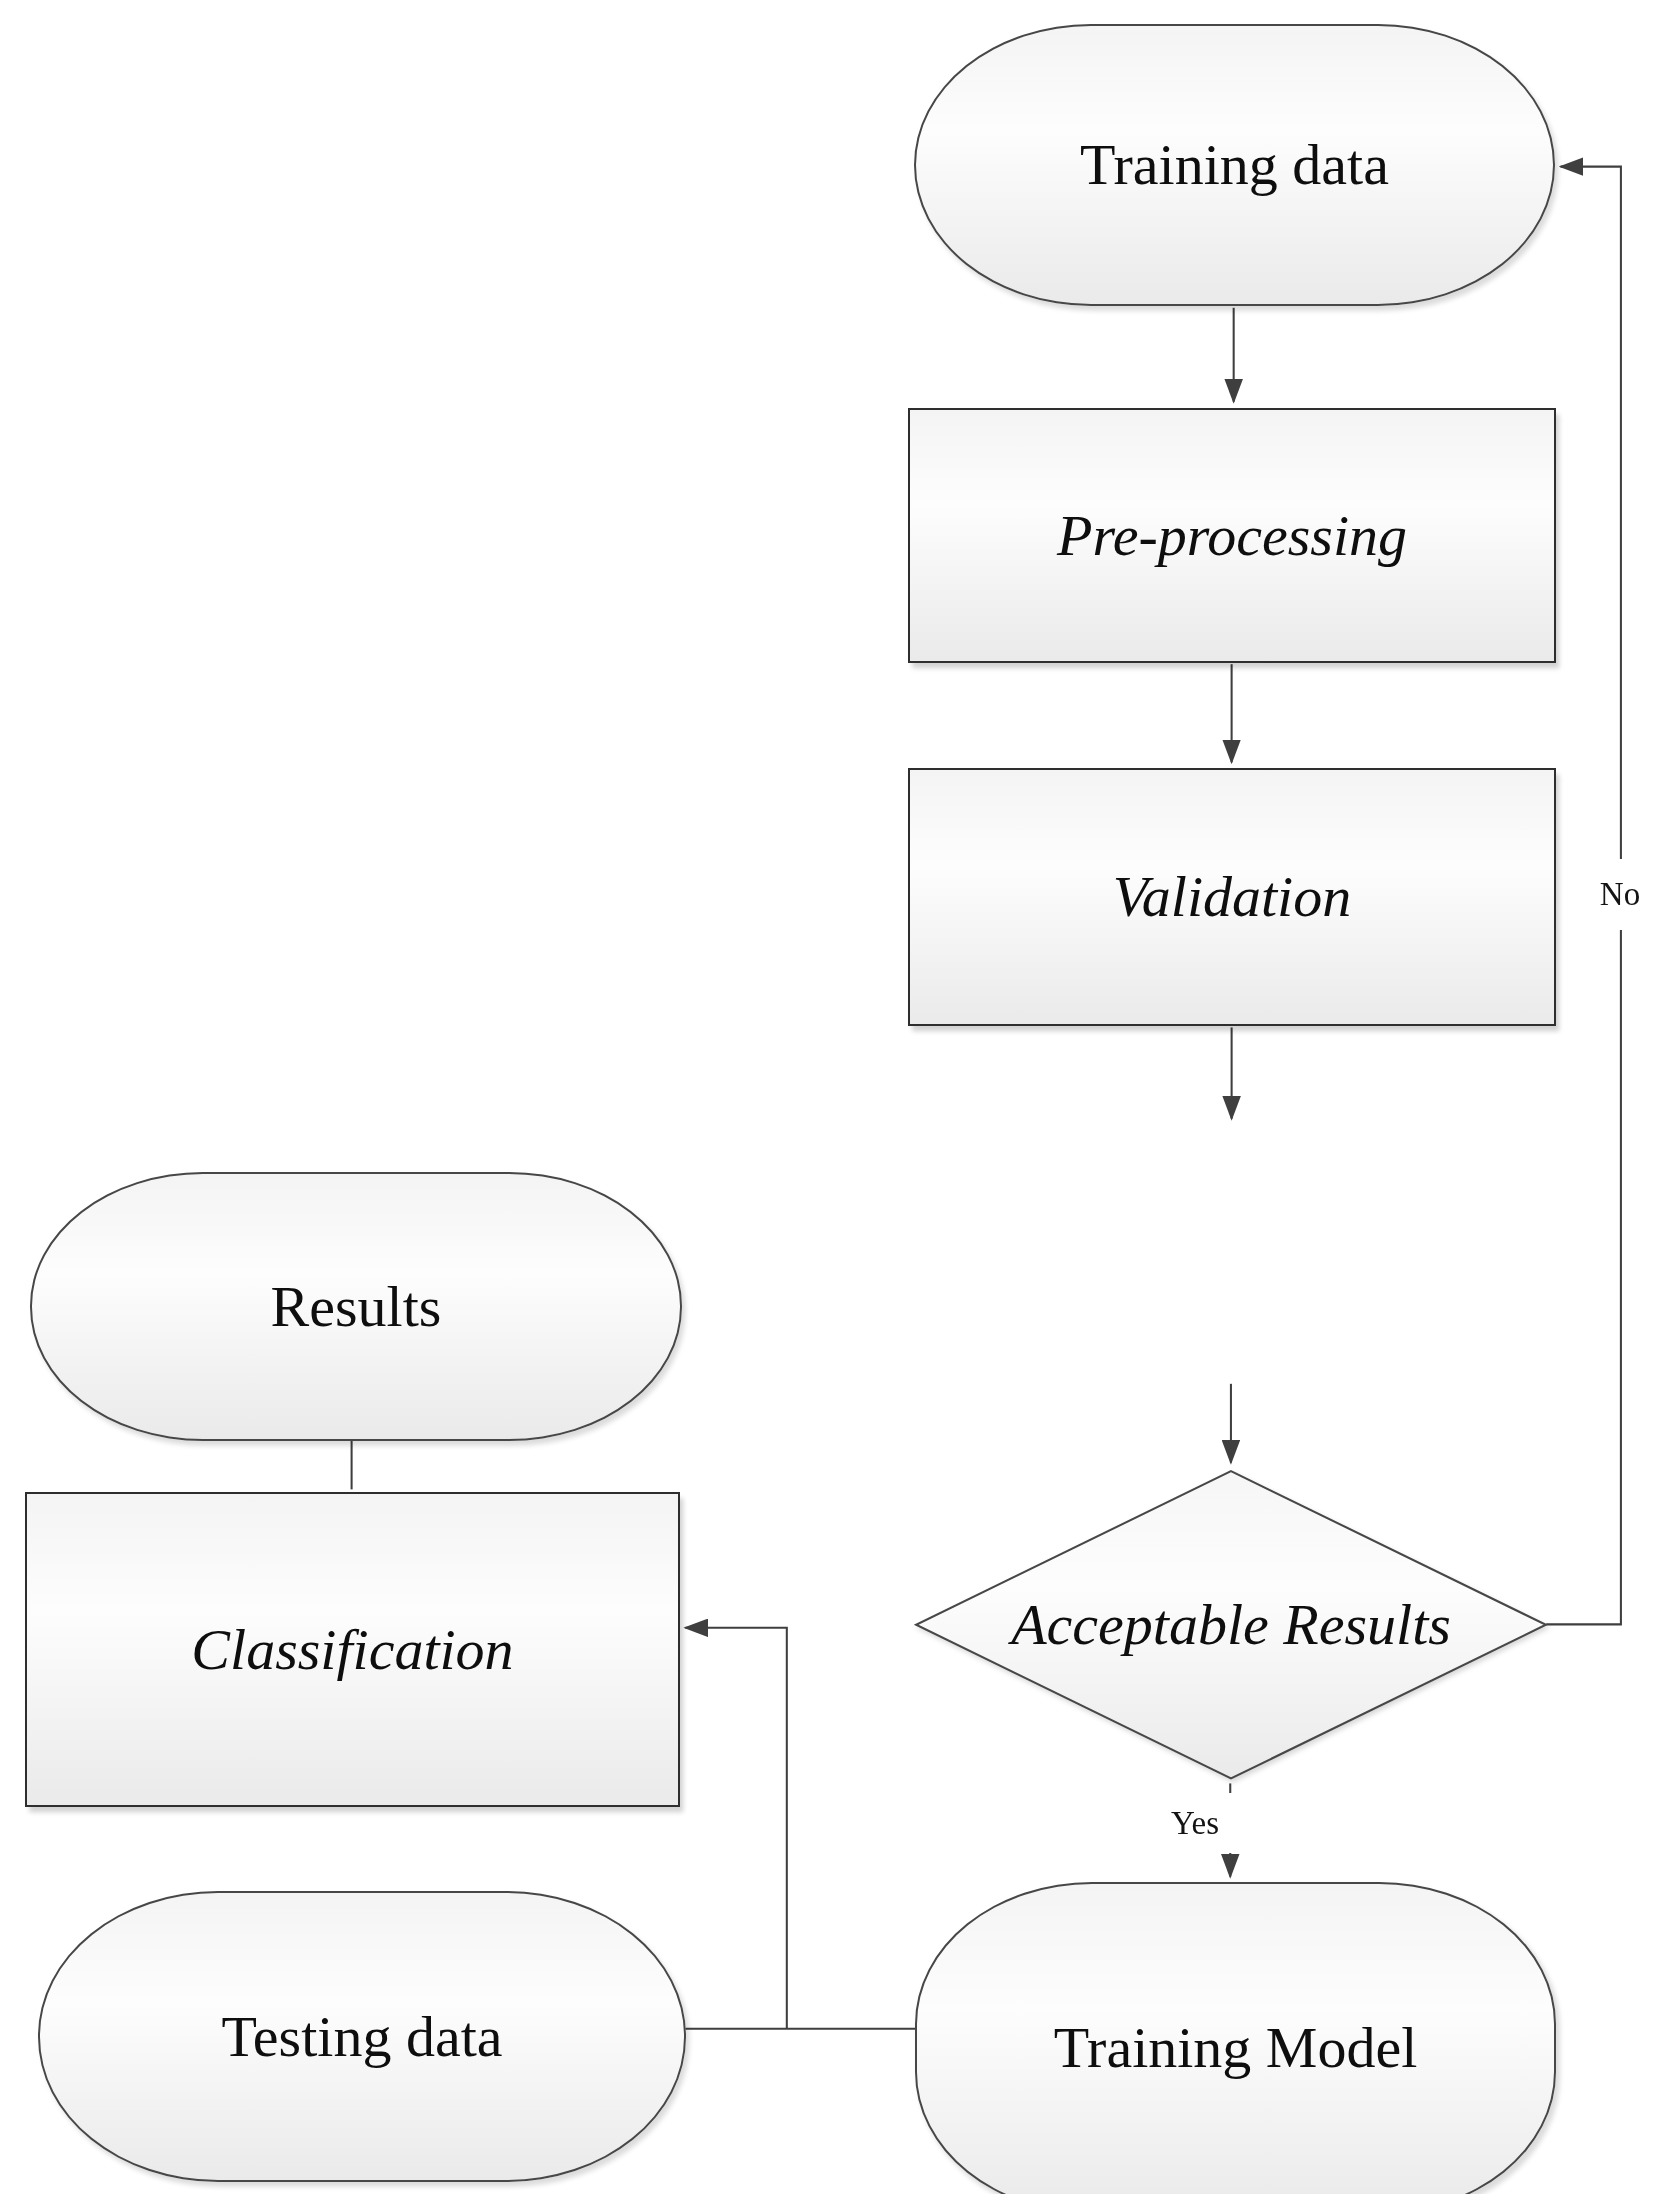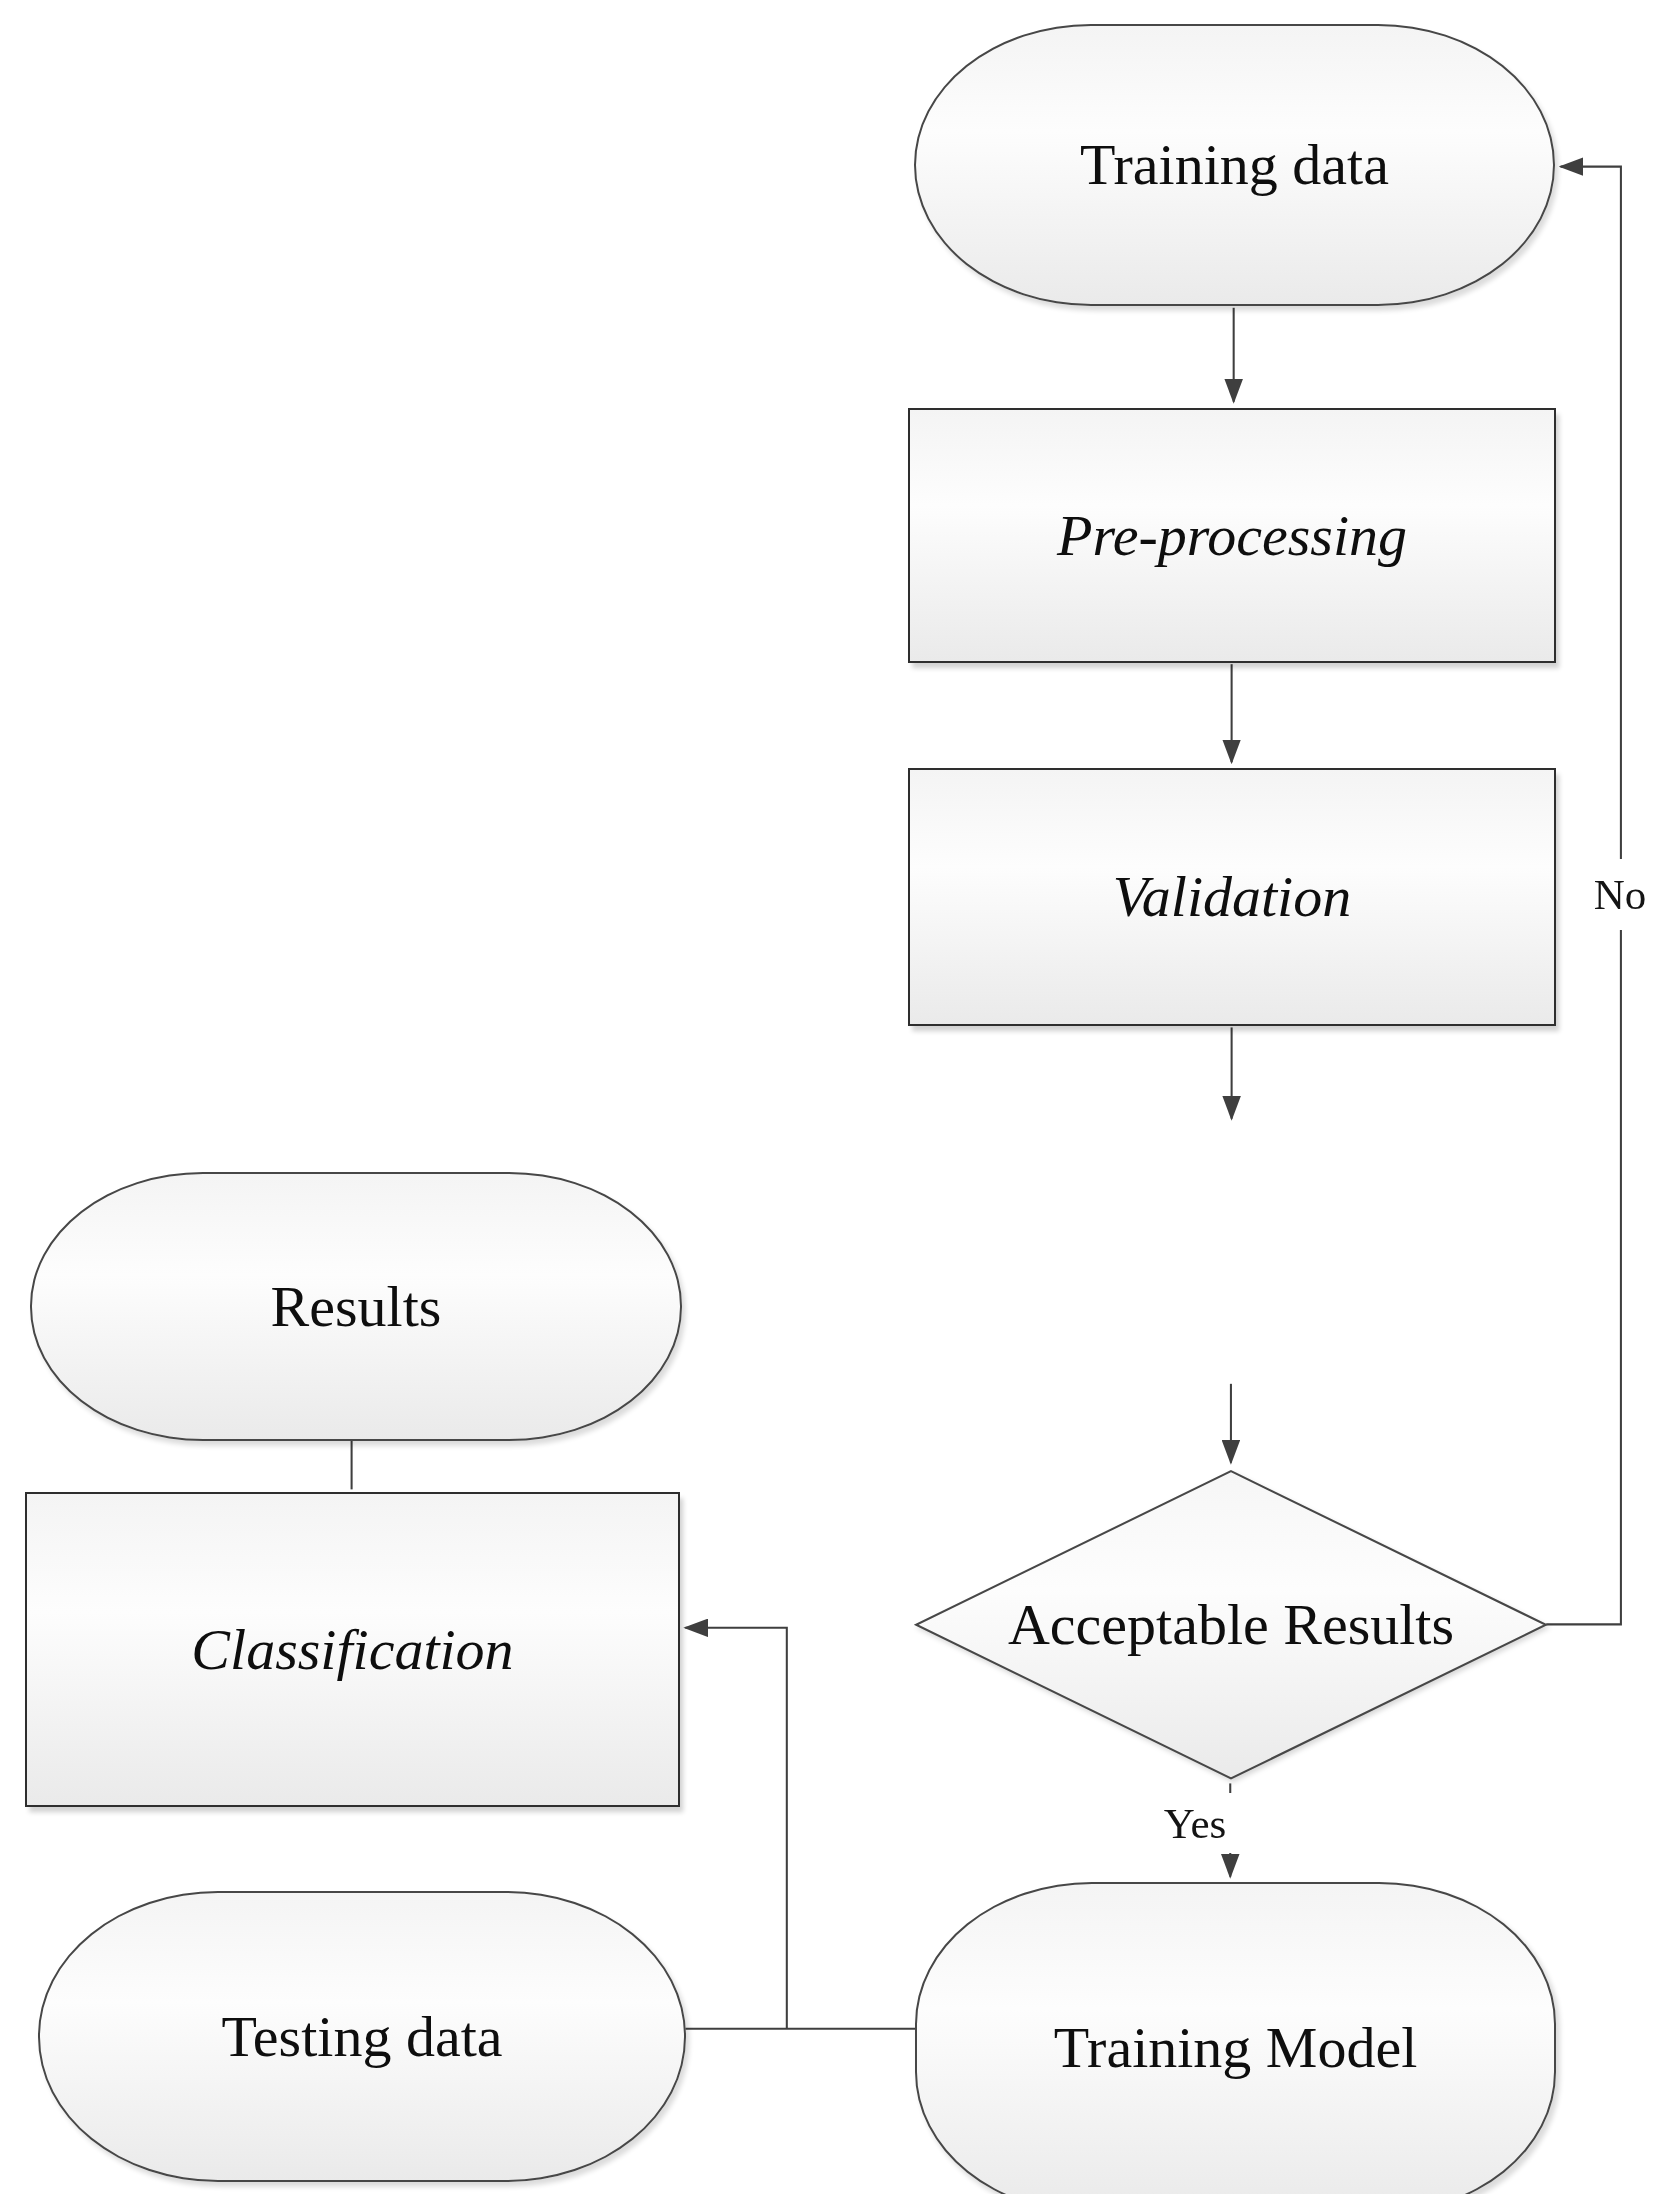--- a/index.html
+++ b/index.html
@@ -50,39 +50,40 @@
     border: 2.7px solid #2e2e2e;
     box-shadow: 4.1px 5.5px 4.8px rgba(0,0,0,0.18);
     font-style: italic;
   }
   .decision-wrap {
     position: absolute;
     z-index: 2;
     display: flex;
     align-items: center;
     justify-content: center;
+    font-style: italic;
   }
   .decision-wrap svg {
     position: absolute;
     inset: 0;
   }
   .decision-wrap .lbl {
     position: relative;
     font-size: 58px;
     white-space: nowrap;
     color: #0e0e0e;
   }
   .edge-label {
     position: absolute;
     z-index: 3;
     display: flex;
     align-items: center;
     justify-content: center;
     background: #ffffff;
-    font-size: 43px;
+    font-size: 33px;
     color: #141414;
   }
 </style>
 </head>
 <body>
 
 <div id="canvas">
 
   <svg class="wires" viewBox="0 0 2441 3201">
     <defs>

